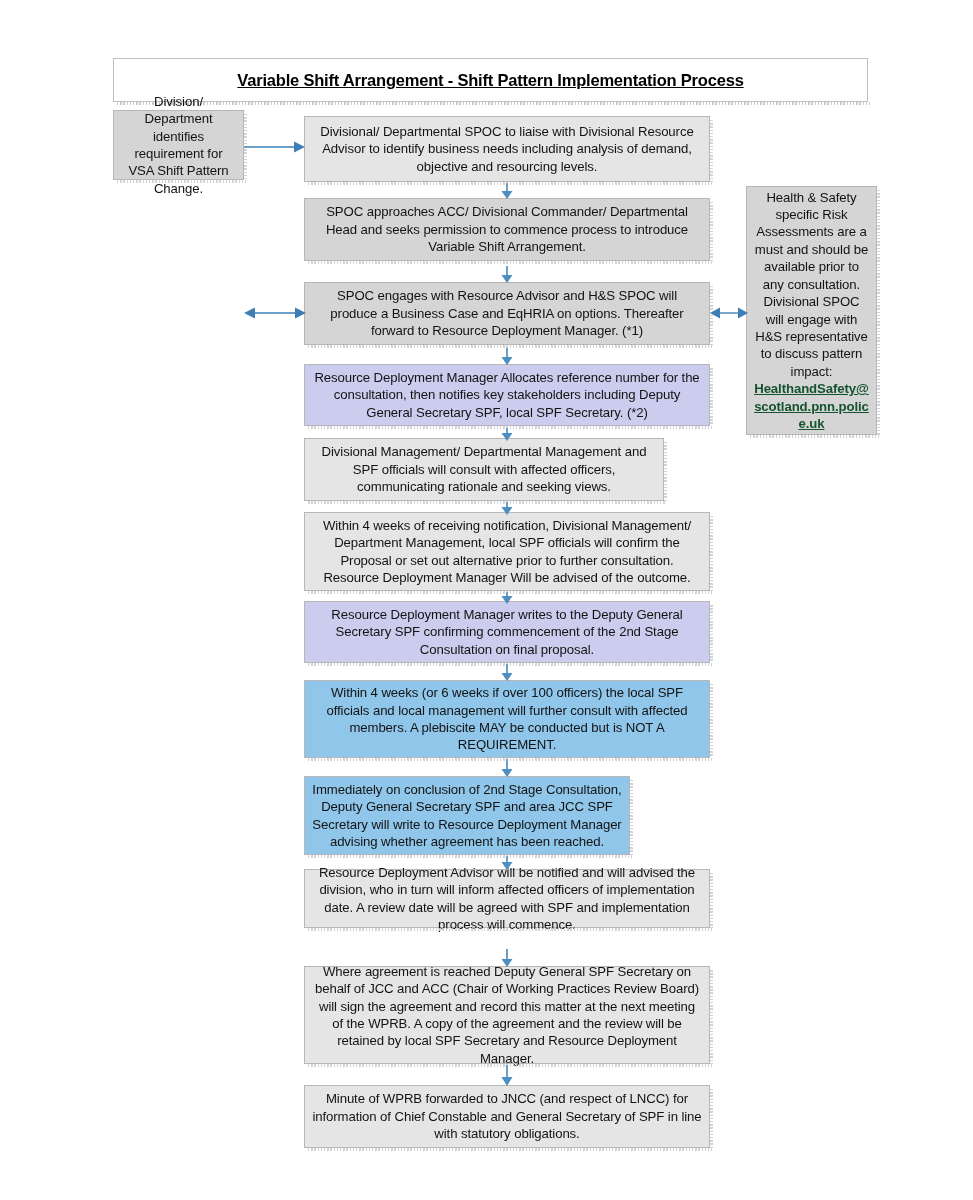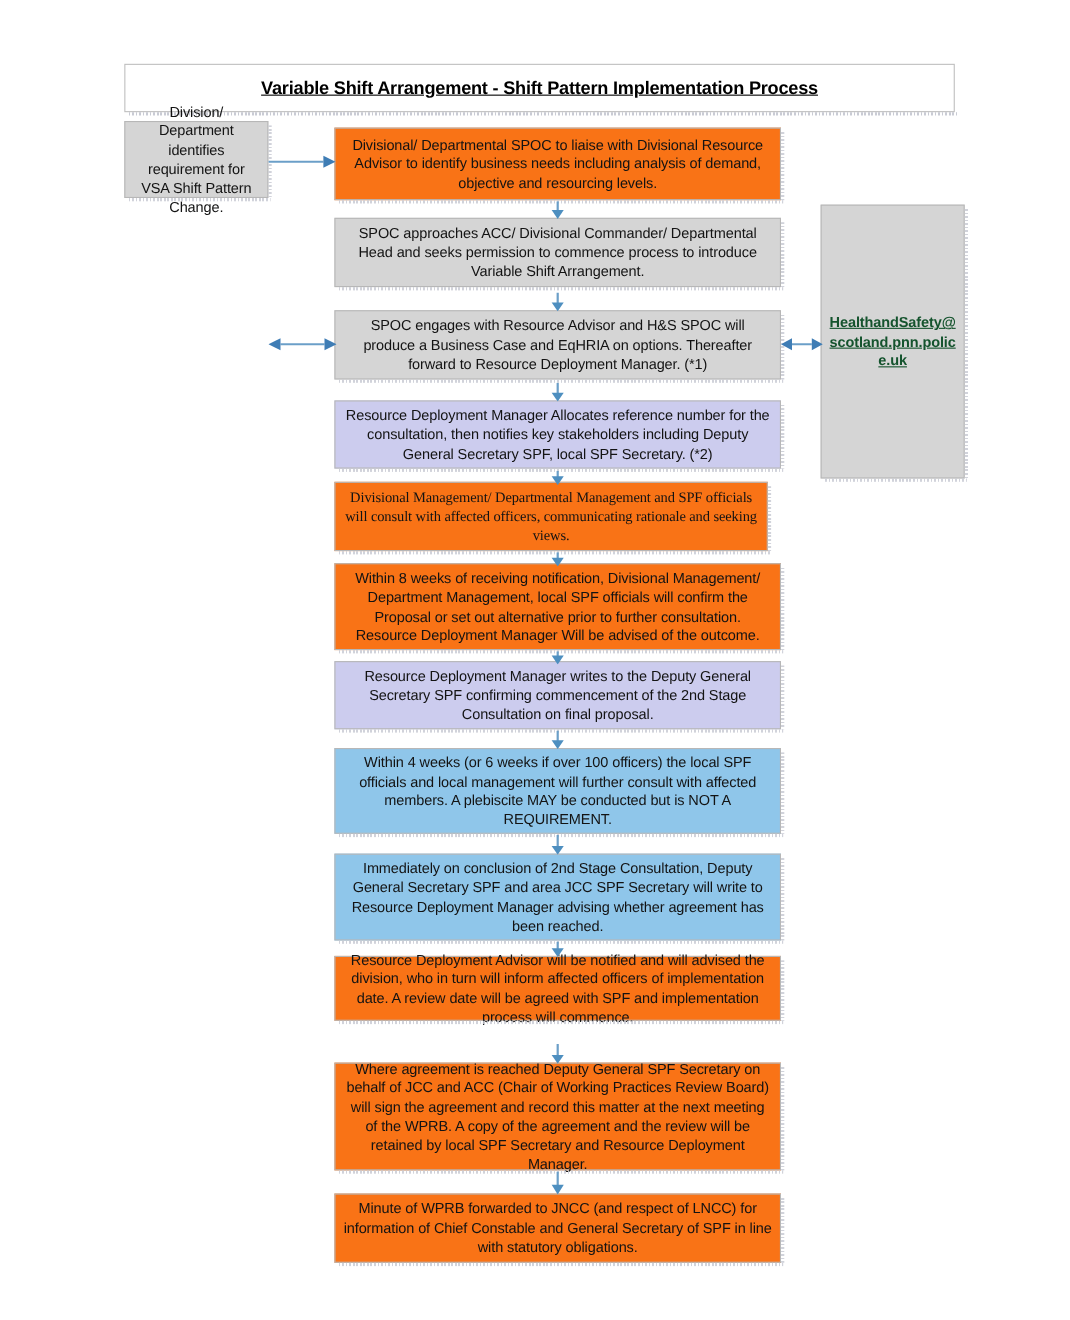--- a/index.html
+++ b/index.html
@@ -59,21 +59,21 @@
     bottom: -1px;
     width: 3px;
     background-image: repeating-linear-gradient(
         to bottom, #c9cbd4 0px, #c9cbd4 1.5px, rgba(255,255,255,0) 1.5px, rgba(255,255,255,0) 3.2px);
     opacity: .85;
   }
 
   .fill-gray   { background: #d5d5d5; }
   .fill-purple { background: #ccccee; }
   .fill-blue   { background: #8fc6ea; }
-  .fill-white  { background: #f97316; }
+  .fill-white  { background: #e5e5e5; }
 
   
   #title-banner {
     position: absolute;
     left: 113px;
     top: 58px;
     width: 755px;
     height: 44px;
     box-sizing: border-box;
     border: 1px solid #bfbfbf;
@@ -118,40 +118,41 @@
 <div id="canvas">
 
   <div id="title-banner">
     <span class="ttl">Variable Shift Arrangement - Shift Pattern Implementation Process</span>
   </div>
 
   <div class="box fill-gray side-col" style="left:113px; top:110px; width:131px; height:70px;">Division/ Department identifies requirement for VSA Shift Pattern Change.</div>
 
 
   <div class="box fill-gray side-col" style="left:746px; top:186px; width:131px; height:249px; flex-direction:column; justify-content:center;">
+    <span>Health &amp; Safety specific Risk Assessments are a must and should be available prior to any consultation. Divisional SPOC will engage with H&amp;S representative to discuss pattern impact:</span>
     <a class="email-link" href="#">HealthandSafety@scotland.pnn.police.uk</a>
   </div>
 
   <div class="box fill-white" style="left:304px; top:116px; width:406px; height:66px;">Divisional/ Departmental SPOC to liaise with Divisional Resource Advisor to identify business needs including analysis of demand, objective and resourcing levels.</div>
 
   <div class="box fill-gray" style="left:304px; top:198px; width:406px; height:63px;">SPOC approaches ACC/ Divisional Commander/ Departmental Head and seeks permission to commence process to introduce Variable Shift Arrangement.</div>
 
   <div class="box fill-gray" style="left:304px; top:282px; width:406px; height:63px;">SPOC engages with Resource Advisor and H&amp;S  SPOC will produce a Business Case and EqHRIA on options. Thereafter forward to Resource Deployment Manager. (*1)</div>
 
   <div class="box fill-purple" style="left:304px; top:364px; width:406px; height:62px;">Resource Deployment Manager Allocates reference number for the consultation, then notifies key stakeholders including Deputy General Secretary SPF, local SPF Secretary. (*2)</div>
 
-  <div class="box fill-white" style="left:304px; top:438px; width:394px; height:63px;font-family:Liberation Serif, serif;">Divisional Management/ Departmental Management and SPF officials will consult with affected officers, communicating rationale and seeking views.</div>
-
-  <div class="box fill-white" style="left:304px; top:512px; width:406px; height:79px;">Within 8 weeks of receiving notification, Divisional Management/ Department Management, local SPF officials will confirm the Proposal or set out alternative prior to further consultation. Resource Deployment Manager Will be advised of the outcome.</div>
+  <div class="box fill-white" style="left:304px; top:438px; width:360px; height:63px;">Divisional Management/ Departmental Management and SPF officials will consult with affected officers, communicating rationale and seeking views.</div>
+
+  <div class="box fill-white" style="left:304px; top:512px; width:406px; height:79px;">Within 4 weeks of receiving notification, Divisional Management/ Department Management, local SPF officials will confirm the Proposal or set out alternative prior to further consultation. Resource Deployment Manager Will be advised of the outcome.</div>
 
   <div class="box fill-purple" style="left:304px; top:601px; width:406px; height:62px;">Resource Deployment Manager writes to the Deputy General Secretary SPF confirming commencement of the 2nd Stage Consultation on final proposal.</div>
 
   <div class="box fill-blue" style="left:304px; top:680px; width:406px; height:78px;">Within 4 weeks (or 6 weeks if over 100 officers) the local SPF officials and local management will further consult with affected members. A plebiscite MAY be conducted but is NOT A REQUIREMENT.</div>
 
-  <div class="box fill-blue" style="left:304px; top:776px; width:406px; height:79px;">Immediately on conclusion of 2nd Stage Consultation, Deputy General Secretary SPF and area JCC SPF Secretary will write to Resource Deployment Manager advising whether agreement has been reached.</div>
+  <div class="box fill-blue" style="left:304px; top:776px; width:326px; height:79px;">Immediately on conclusion of 2nd Stage Consultation, Deputy General Secretary SPF and area JCC SPF Secretary will write to Resource Deployment Manager advising whether agreement has been reached.</div>
 
   <div class="box fill-white" style="left:304px; top:869px; width:406px; height:59px;">Resource Deployment Advisor will be notified and will advised the division, who in turn will inform affected officers of implementation date. A review date will be agreed with SPF and implementation process will commence.</div>
 
   <div class="box fill-white" style="left:304px; top:966px; width:406px; height:98px;">Where agreement is reached Deputy General SPF Secretary on behalf of JCC and ACC (Chair of Working Practices Review Board) will sign the agreement and record this matter at the next meeting of the WPRB. A copy of the agreement and the review will be retained by local SPF Secretary and Resource Deployment Manager.</div>
 
   <div class="box fill-white" style="left:304px; top:1085px; width:406px; height:63px;">Minute of WPRB forwarded to JNCC (and respect of LNCC) for information of Chief Constable and General Secretary of SPF in line with statutory obligations.</div>
 
   <div class="arrow-h" style="left:244px; top:140px;">
     <svg width="62" height="14" viewBox="0 0 62 14">
       <line x1="0" y1="7" x2="50" y2="7" stroke="#6b9fc8" stroke-width="1.8"></line>

